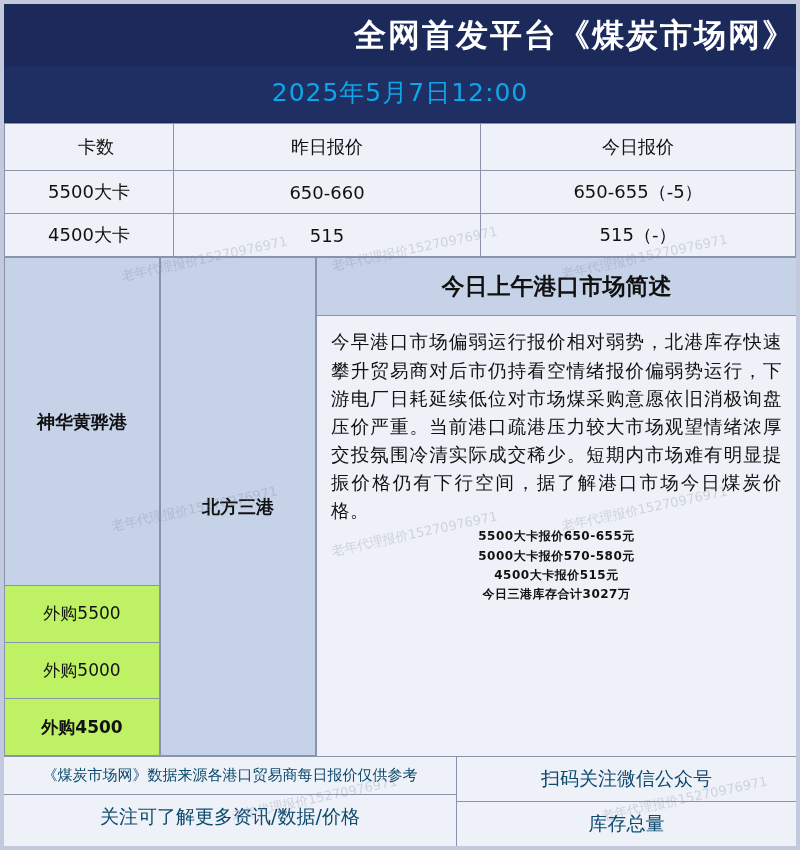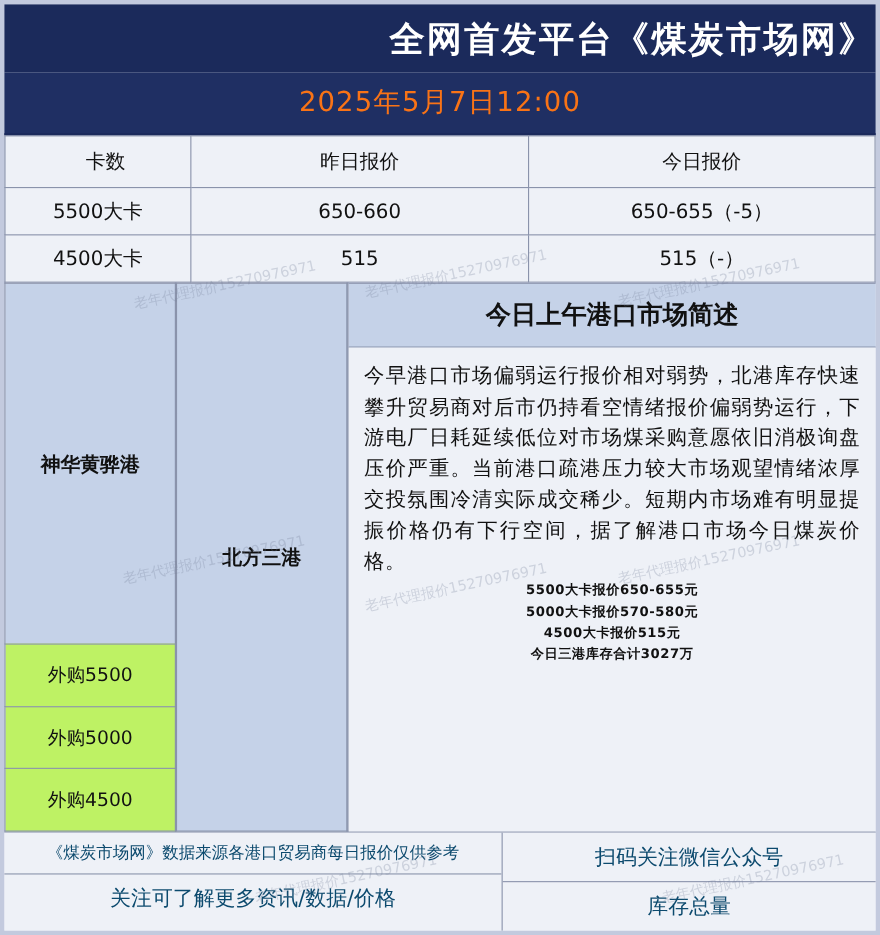--- a/index.html
+++ b/index.html
@@ -29,21 +29,21 @@
     text-align: right;
     font-size: 32px;
     font-weight: bold;
     letter-spacing: 2px;
     padding: 12px 0 12px 0;
     line-height: 1.2;
     font-family: "DejaVu Sans", "Liberation Sans", sans-serif;
   }
   .date-bar {
     background: #1f2f63;
-    color: #f97316;
+    color: #0ea5e9;
     text-align: center;
     font-size: 25px;
     letter-spacing: 1px;
     padding: 10px 0 12px 0;
     border-bottom: 2px solid #1b2a5b;
   }
   
   table {
     border-collapse: collapse;
     width: 100%;
@@ -196,21 +196,21 @@
           </tr>
           <tr>
             <td style="padding:12px 2px;">外购5500</td>
             <td style="padding:12px 2px;">659</td>
           </tr>
           <tr>
             <td style="padding:12px 2px;">外购5000</td>
             <td style="padding:12px 2px;">582</td>
           </tr>
           <tr>
-            <td style="padding:12px 20px;">外购4500</td>
+            <td style="padding:12px 20px;font-weight:bold;">外购4500</td>
             <td style="padding:12px 2px;">516</td>
           </tr>
         </tbody>
           </table>
 
         <table>
           <tbody>
               <tr>
             <td class="band-cell" rowspan="2" style="width:150px;">北方三港</td>
             <td class="band-cell" colspan="3" style="padding:11px 2px;">库存总量（万吨）</td>

